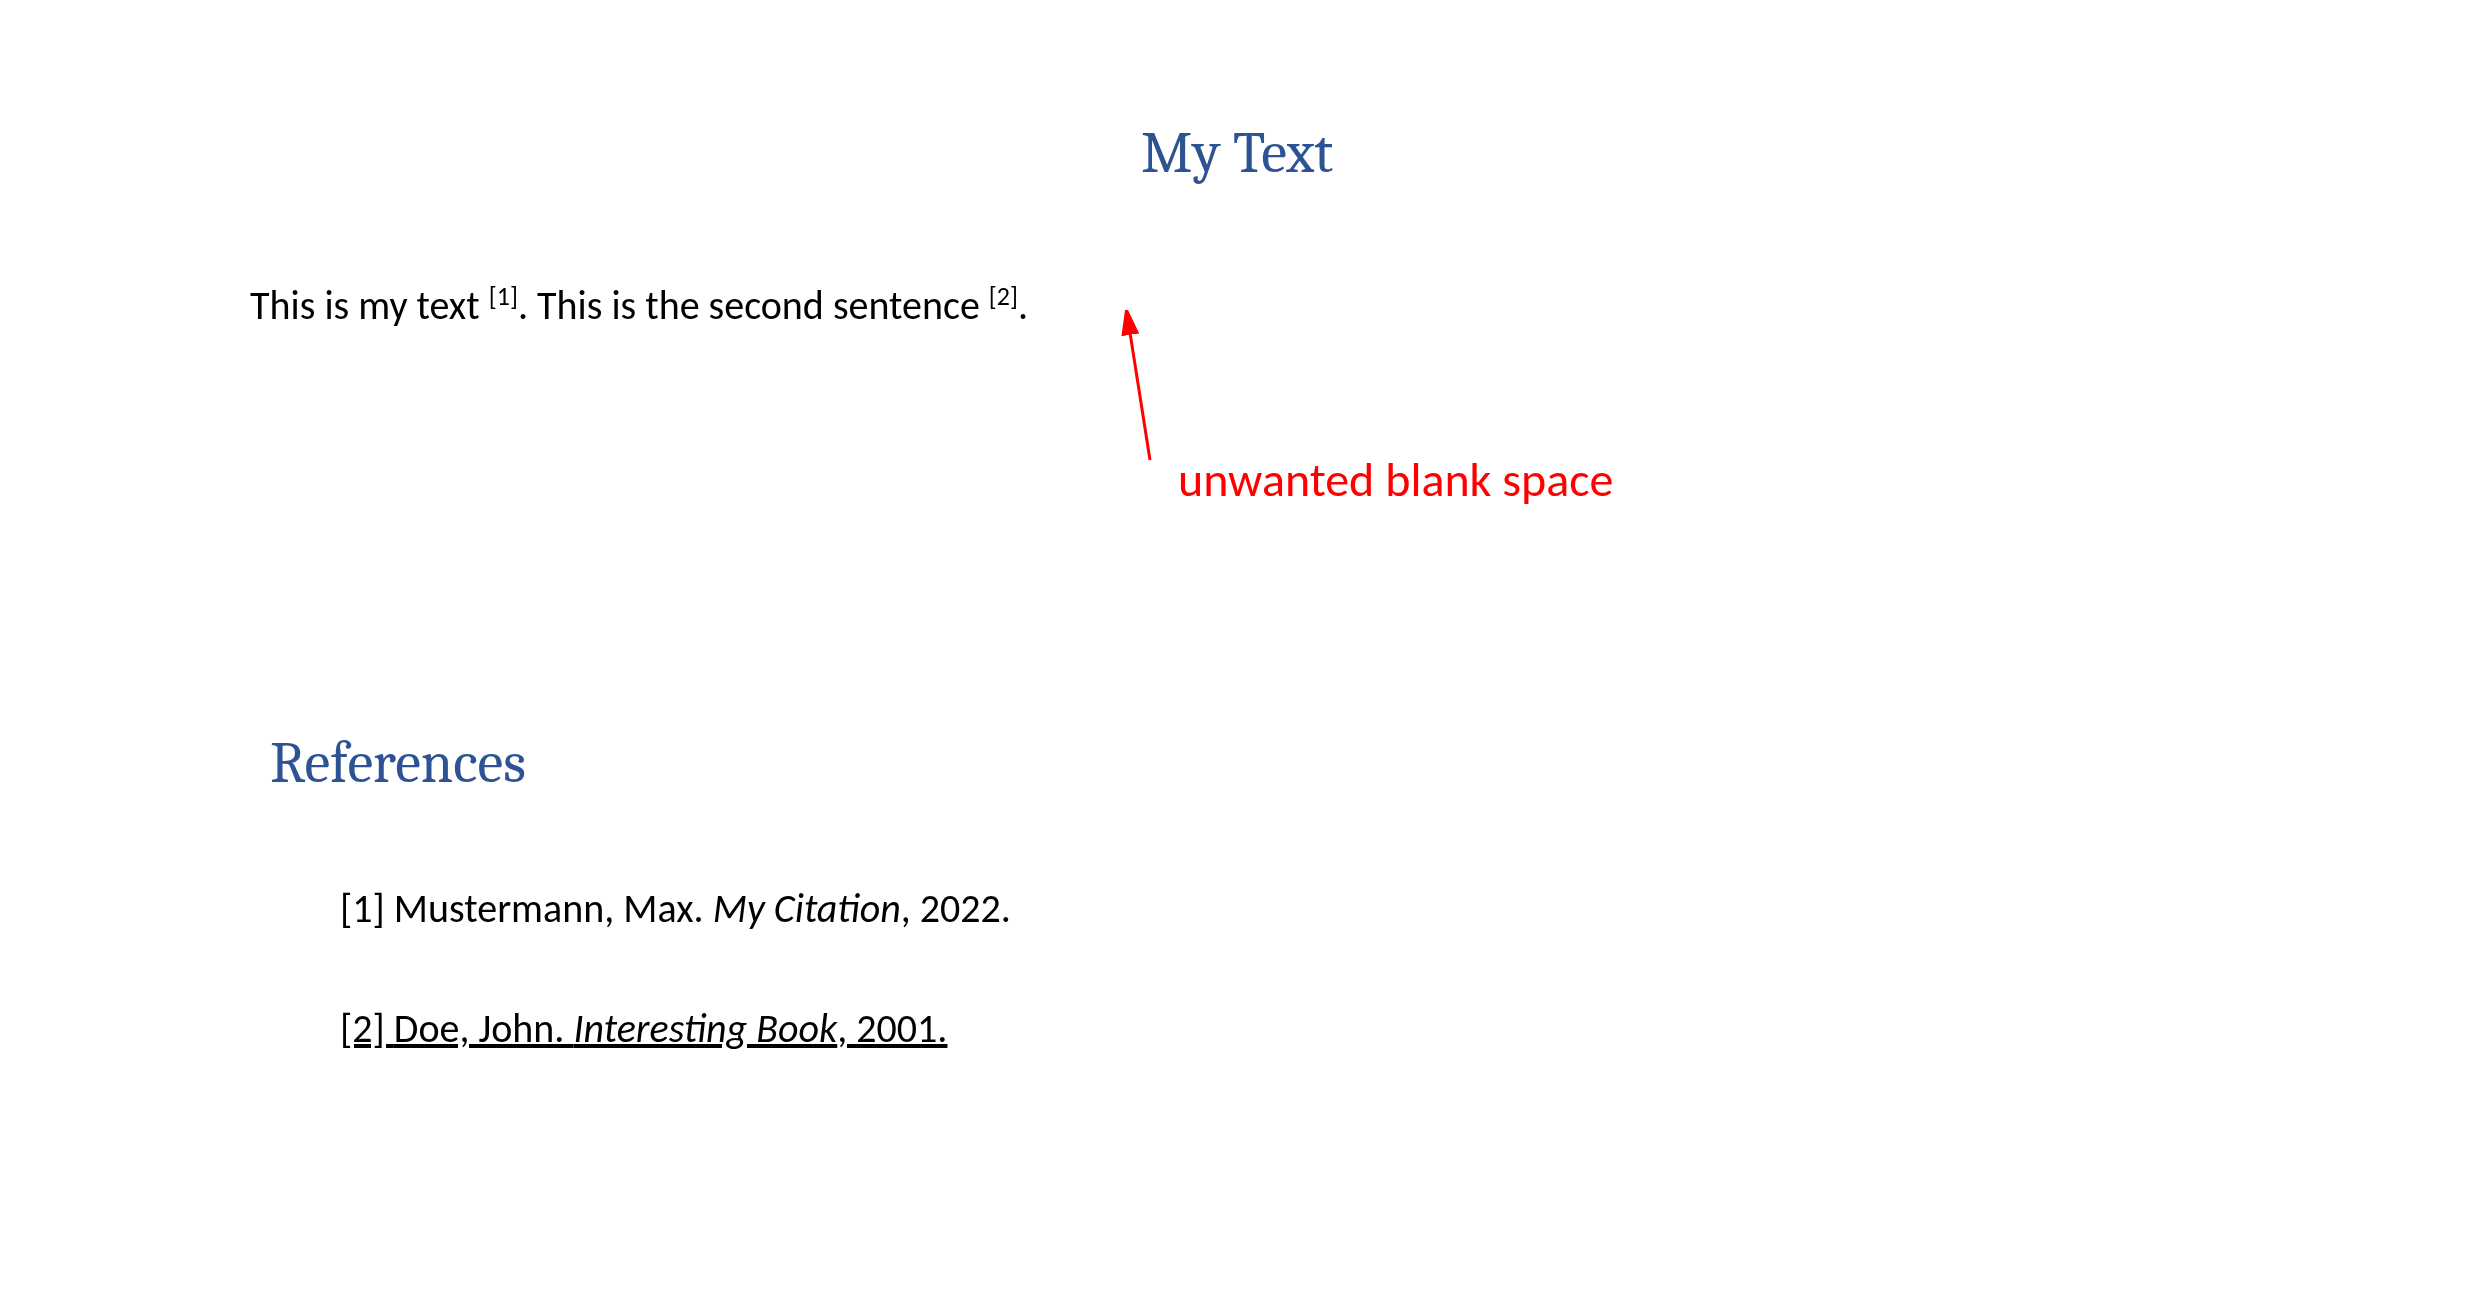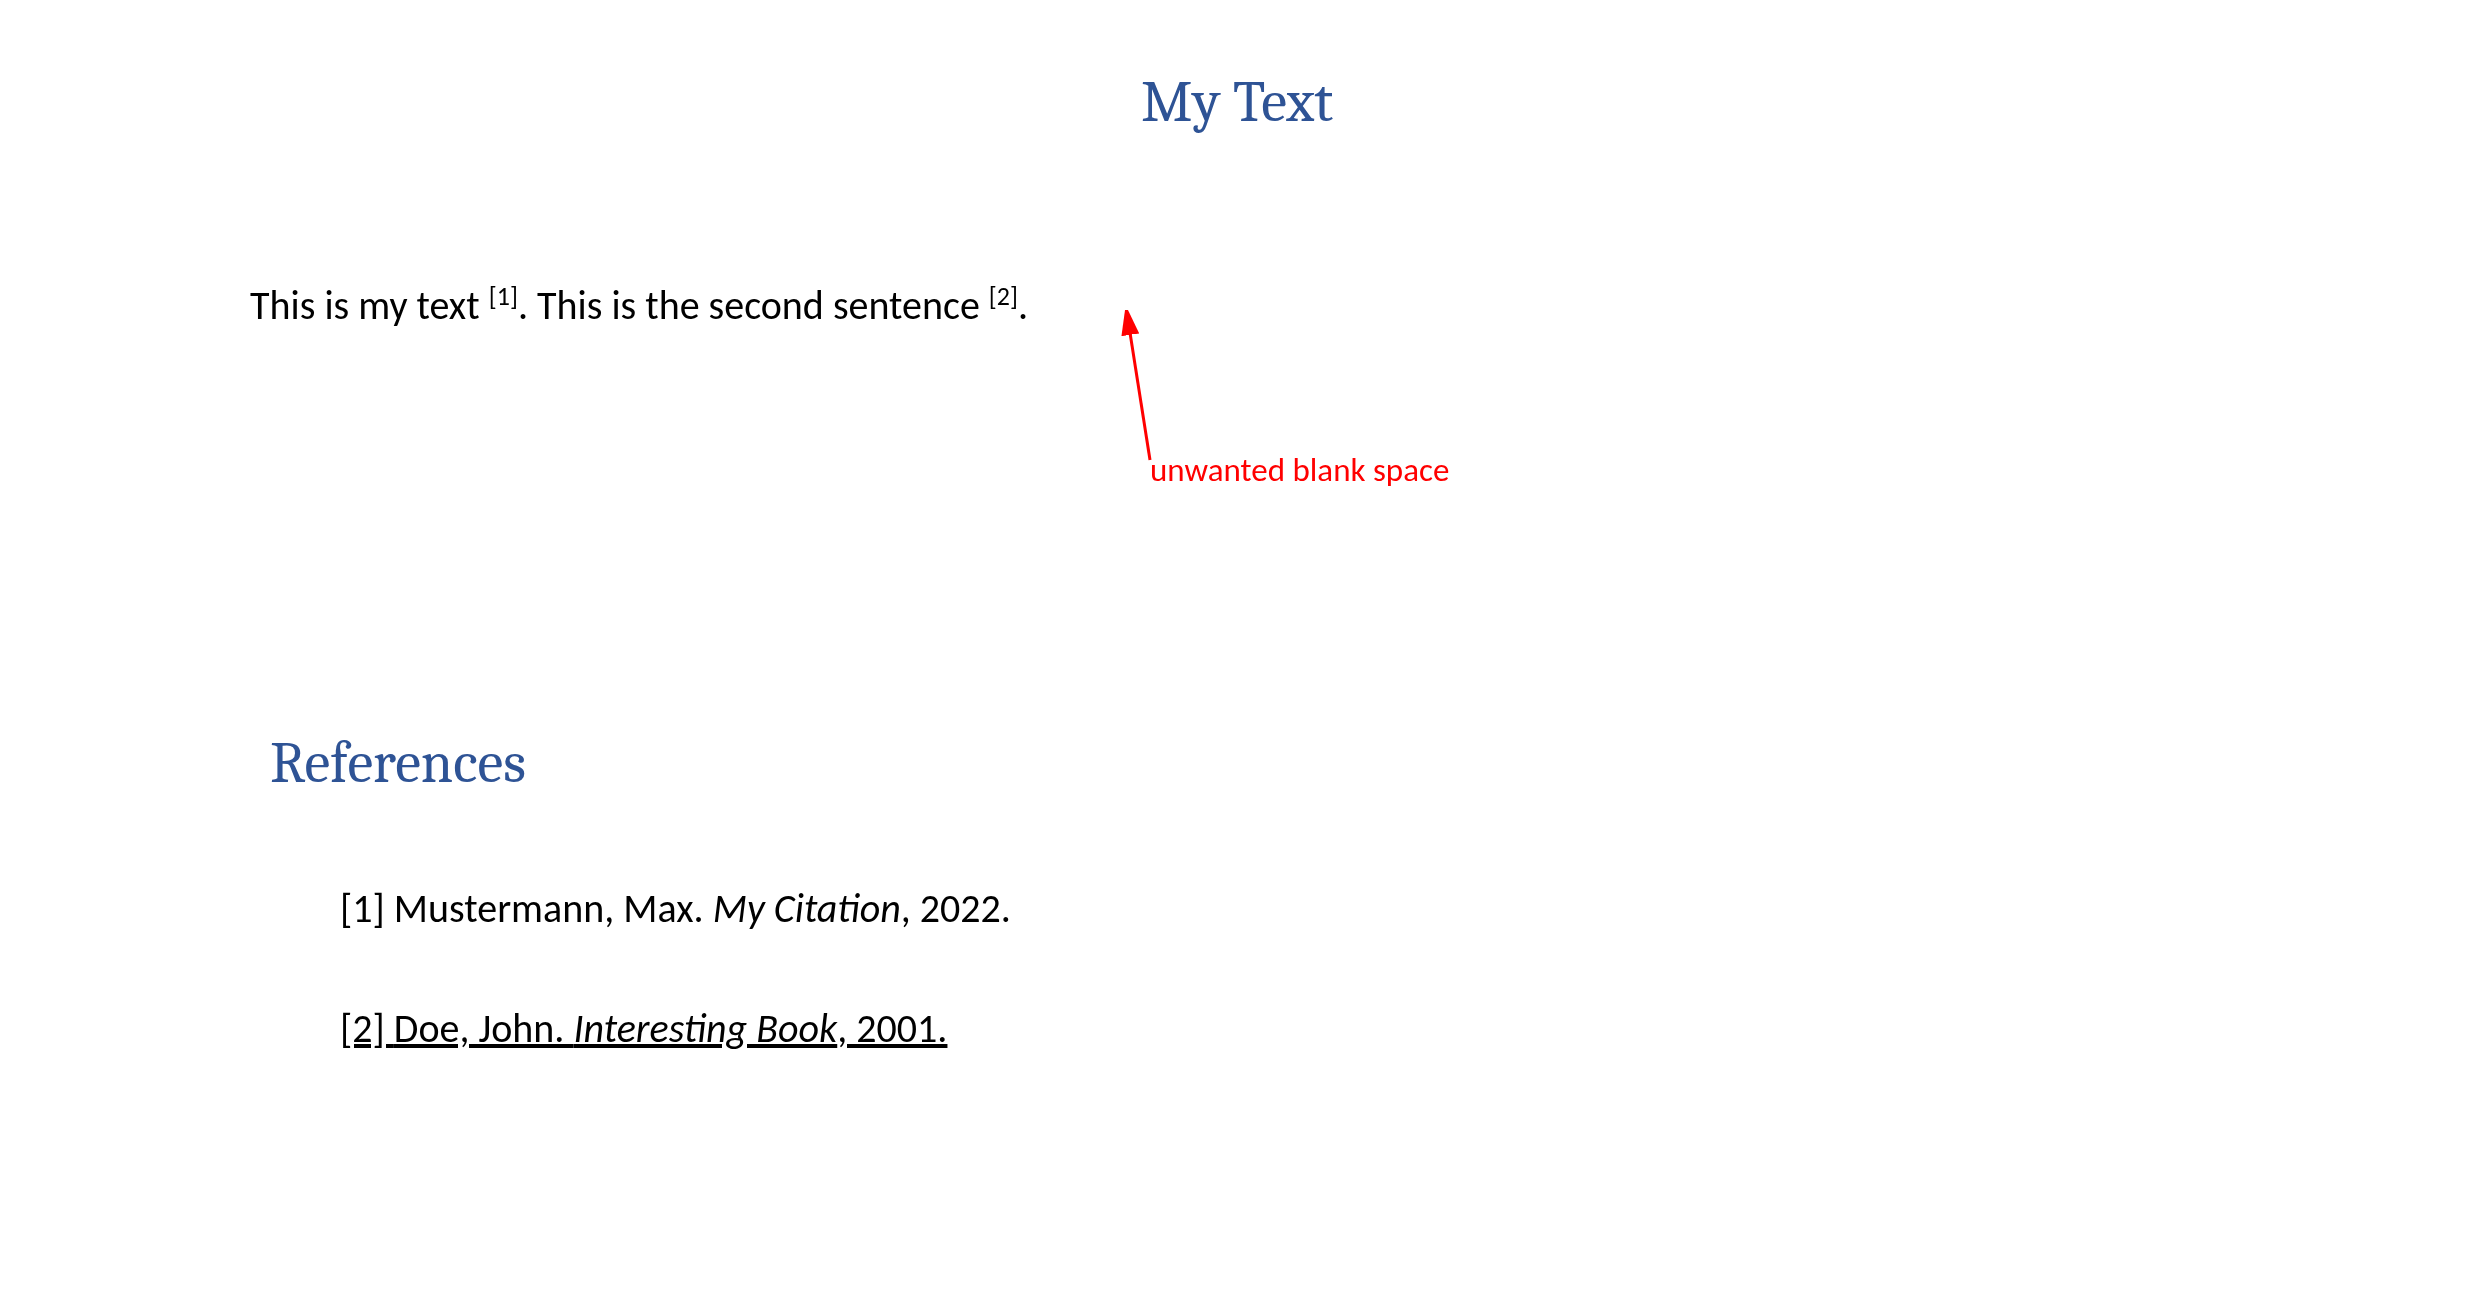--- a/index.html
+++ b/index.html
@@ -12,40 +12,40 @@
       font-family: Calibri, 'Segoe UI', sans-serif;
       width: 2474px;
       height: 1310px;
       position: relative;
     }
     .title {
       font-family: Cambria, Georgia, serif;
       font-size: 58px;
       color: #2e5395;
       text-align: center;
-      padding-top: 69px;
+      padding-top: 120px;
       font-weight: 400;
     }
     .body-text {
       position: absolute;
       left: 250px;
       top: 280px;
       font-size: 40px;
       color: #000000;
       font-family: Calibri, 'Segoe UI', sans-serif;
     }
     .body-text sup {
       font-size: 26px;
       vertical-align: super;
     }
     .annotation-label {
       position: absolute;
-      left: 1150px;
+      left: 1178px;
       top: 450px;
-      font-size: 33px;
+      font-size: 48px;
       color: #ff0000;
       font-family: Calibri, 'Segoe UI', sans-serif;
     }
     .arrow-svg {
       position: absolute;
       left: 1110px;
       top: 310px;
       pointer-events: none;
     }
     .references-heading {

